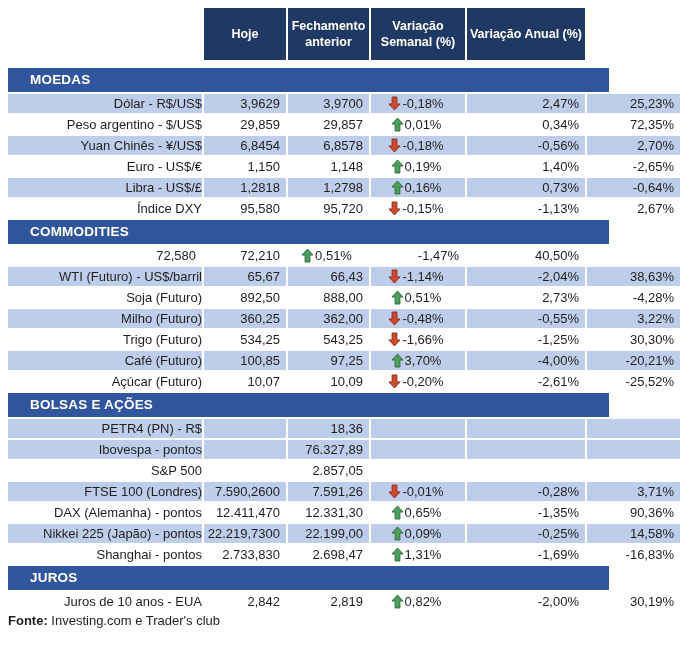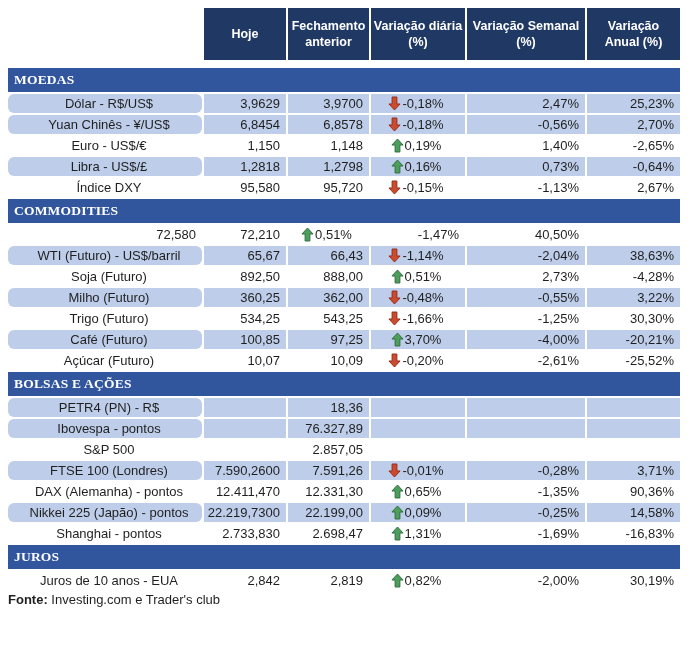--- a/index.html
+++ b/index.html
@@ -34,45 +34,44 @@
     height: 52px;
     display: flex;
     align-items: center;
     justify-content: center;
     text-align: center;
     padding: 0 2px;
     box-sizing: border-box;
   }
   .corner { background: transparent; }
   .section-bar {
-    width: 672px;
+    width: 601px;
     height: 24px;
     line-height: 24px;
     background: var(--section-bg, #31569E);
     color: #ffffff;
     font-weight: bold;
     font-size: 13.5px;
-    padding-left: 6px;
+    padding-left: 22px;
     box-sizing: border-box;
     margin-bottom: 2px;
     letter-spacing: 0.2px;
-    font-family: Liberation Serif, serif;
   }
   .cell {
     height: 19px;
     line-height: 19px;
     font-size: 13px;
     color: #1f1f1f;
     white-space: nowrap;
     overflow: hidden;
     box-sizing: border-box;
     background: #ffffff;
   }
   .row.shaded .cell { background: var(--shaded-row, #BECDE9); }
-  .label-cell { text-align: center; padding-left: 8px; border-radius: 6px; }
+  .label-cell { text-align: right; padding-left: 8px; }
   .num-cell { text-align: right; padding-right: 6px; }
   .vard-cell {
     display: flex;
     align-items: center;
     justify-content: center;
     padding: 0 6px 0 2px;
   }
   .vard-val { text-align: right; }
   .arrow-slot { width: 14px; height: 16px; display: inline-flex; align-items: center; }
   .footer {
@@ -85,39 +84,53 @@
 </style>
 </head>
 <body>
 
 <div class="sheet">
   <div id="table-root">
       <div class="grid-row header-row">
         <div class="corner"></div>
         <div class="header-cell">Hoje</div>
         <div class="header-cell">Fechamento anterior</div>
-        <div class="header-cell">Variação diária (%)</div>
         <div class="header-cell">Variação Semanal (%)</div>
         <div class="header-cell">Variação Anual (%)</div>
       </div>
       <div class="section-bar">MOEDAS</div>
       <div class="grid-row row shaded">
         <div class="cell label-cell">Dólar - R$/US$</div>
         <div class="cell num-cell">3,9629</div>
         <div class="cell num-cell">3,9700</div>
         <div class="cell vard-cell">
           <span class="arrow-slot">
             <svg width="13" height="15" viewBox="0 0 14 16">
               <path d="M7 15 L1 8.5 L4.4 8.5 L4.4 1 L9.6 1 L9.6 8.5 L13 8.5 Z" fill="#CC4B2E" stroke="#8F2A1A" stroke-width="1" stroke-linejoin="round"></path>
             </svg>
           </span>
           <span class="vard-val">-0,18%</span>
         </div>
         <div class="cell num-cell">2,47%</div>
         <div class="cell num-cell">25,23%</div>
+      </div>
+      <div class="grid-row row">
+        <div class="cell label-cell">Peso argentino - $/US$</div>
+        <div class="cell num-cell">29,859</div>
+        <div class="cell num-cell">29,857</div>
+        <div class="cell vard-cell">
+          <span class="arrow-slot">
+            <svg width="13" height="15" viewBox="0 0 14 16">
+              <path d="M7 1 L13 7.5 L9.6 7.5 L9.6 15 L4.4 15 L4.4 7.5 L1 7.5 Z" fill="#4C9E5C" stroke="#2F6B3C" stroke-width="1" stroke-linejoin="round"></path>
+            </svg>
+          </span>
+          <span class="vard-val">0,01%</span>
+        </div>
+        <div class="cell num-cell">0,34%</div>
+        <div class="cell num-cell">72,35%</div>
       </div>
       <div class="grid-row row shaded">
         <div class="cell label-cell">Yuan Chinês - ¥/US$</div>
         <div class="cell num-cell">6,8454</div>
         <div class="cell num-cell">6,8578</div>
         <div class="cell vard-cell">
           <span class="arrow-slot">
             <svg width="13" height="15" viewBox="0 0 14 16">
               <path d="M7 15 L1 8.5 L4.4 8.5 L4.4 1 L9.6 1 L9.6 8.5 L13 8.5 Z" fill="#CC4B2E" stroke="#8F2A1A" stroke-width="1" stroke-linejoin="round"></path>
             </svg>

